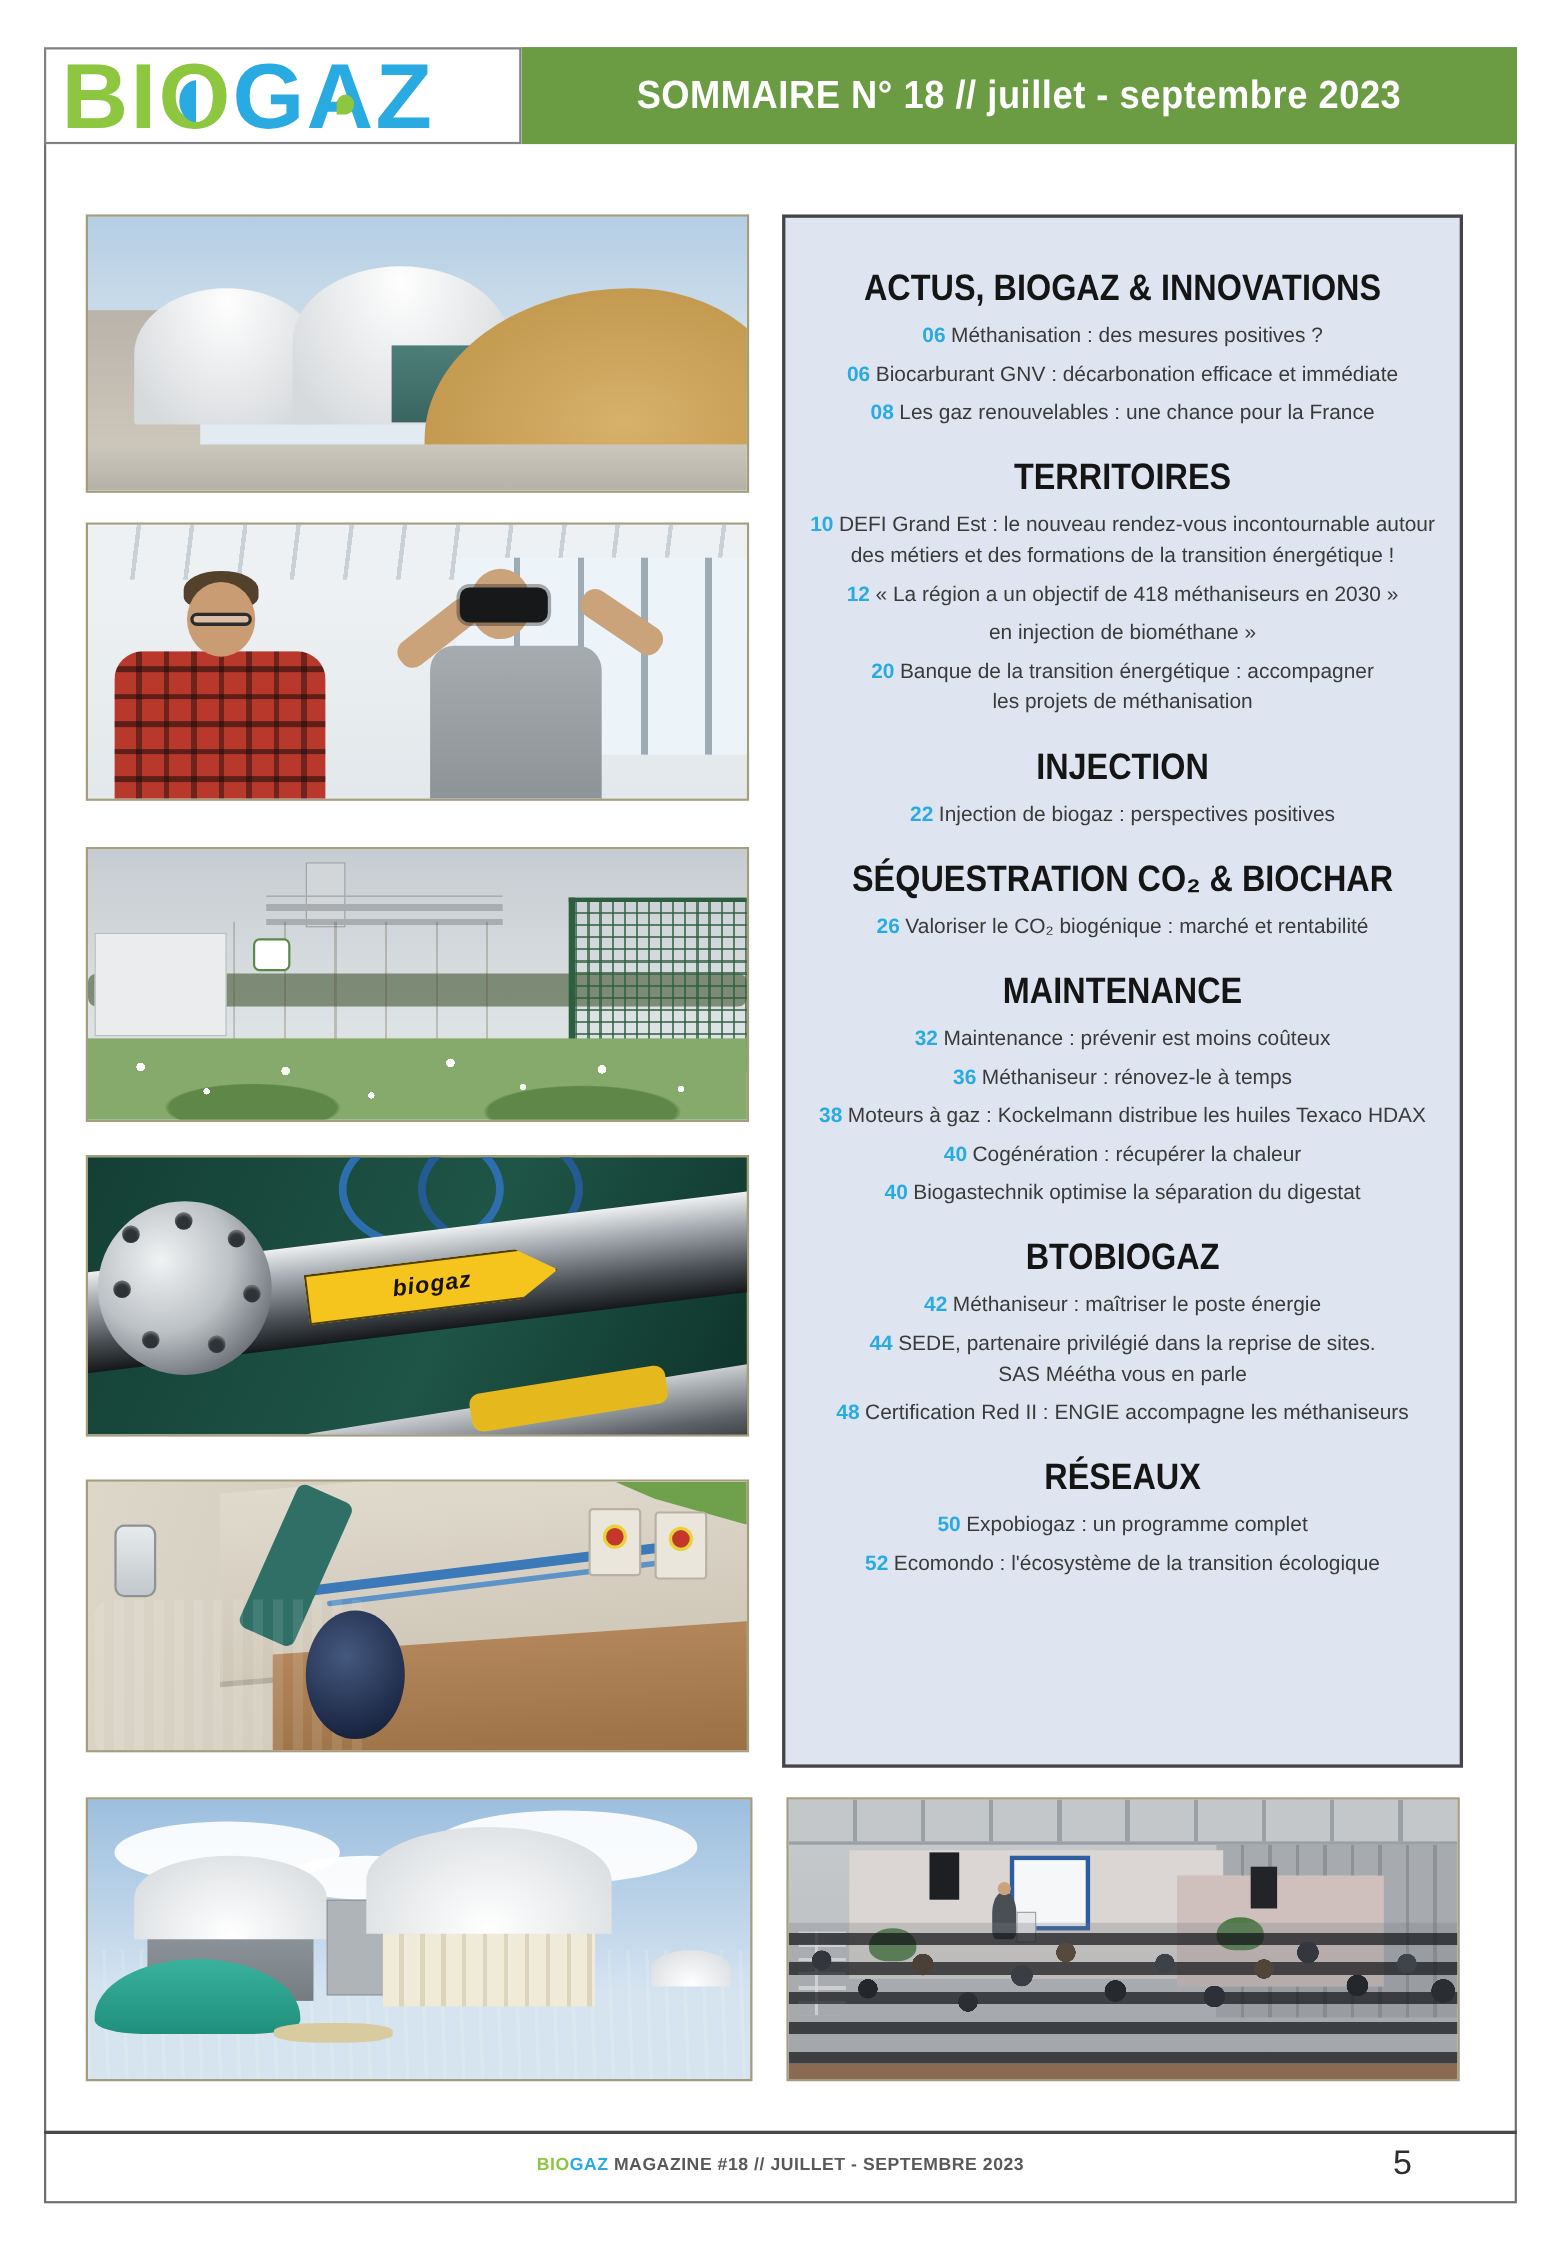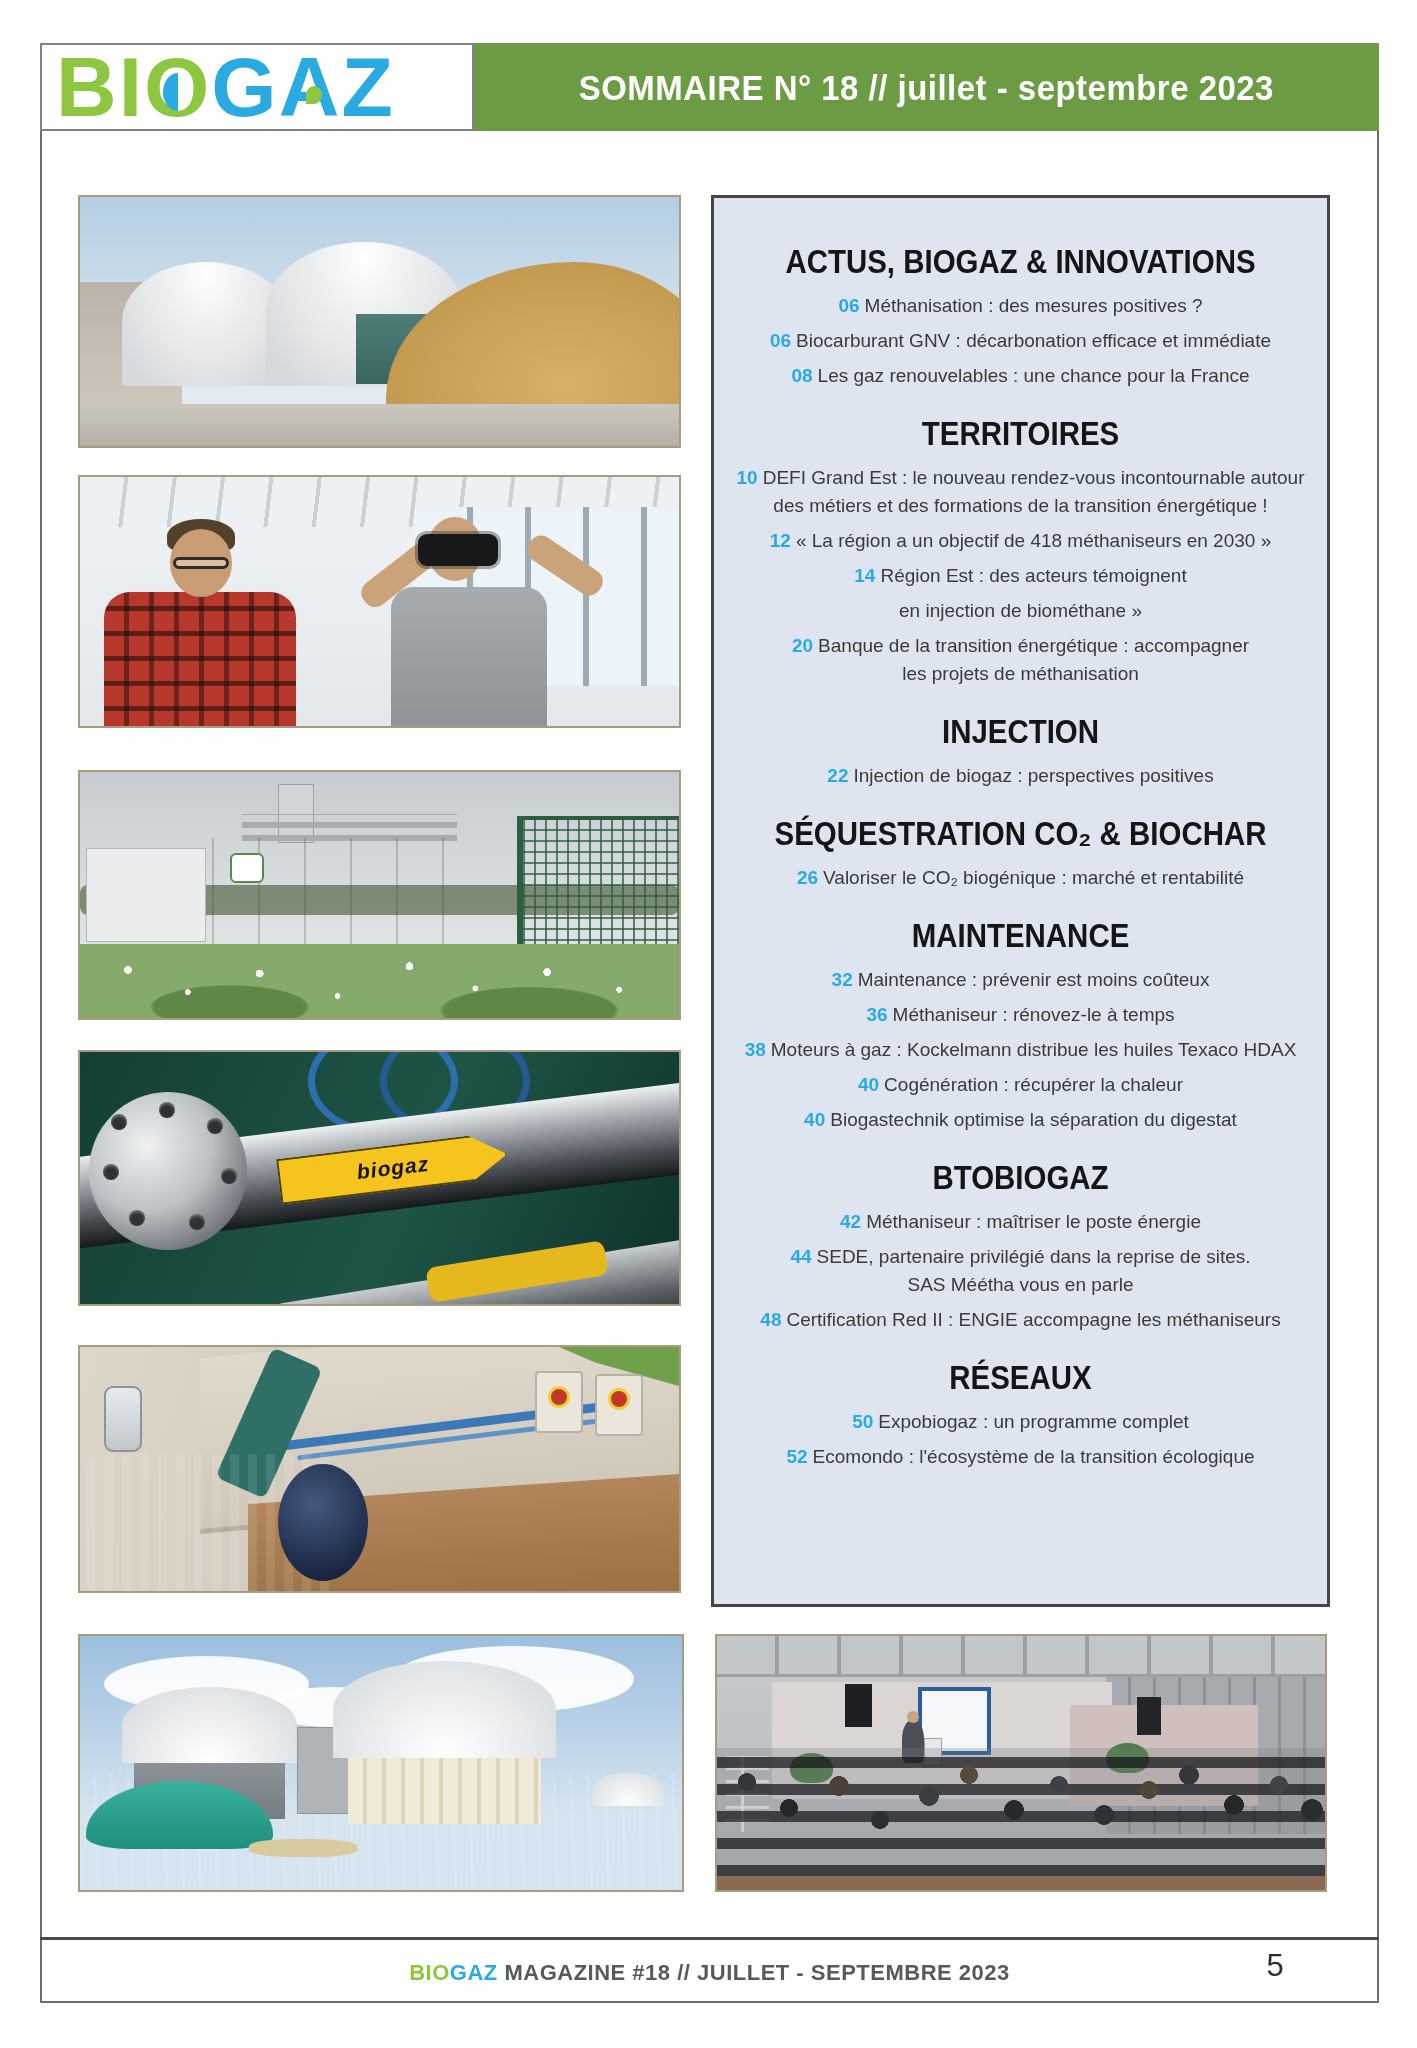--- a/index.html
+++ b/index.html
@@ -144,21 +144,21 @@
   .p7-speaker::before{content:'';position:absolute;left:50%;top:-9px;width:12px;height:12px;transform:translateX(-50%);border-radius:50%;background:#caa27b;}
   .p7-lectern{left:34%;top:40%;width:3%;height:11%;background:#e7e9eb;border:1px solid #9aa0a4;}
   .p7-plant{width:7%;height:12%;background:#4e7c46;border-radius:50% 50% 40% 40%;}
   .p7-plant1{left:12%;top:46%;}
   .p7-plant2{left:64%;top:42%;}
   .p7-crowd{left:0;right:0;bottom:14px;height:128px;background-image:radial-gradient(circle 9px at 30px 34px,#33363c 97%,transparent),radial-gradient(circle 9px at 72px 60px,#23262a 97%,transparent),radial-gradient(circle 10px at 122px 38px,#4a4038 97%,transparent),radial-gradient(circle 9px at 163px 72px,#2b2e33 97%,transparent),radial-gradient(circle 10px at 212px 48px,#3a3e44 97%,transparent),radial-gradient(circle 9px at 252px 27px,#57493c 97%,transparent),radial-gradient(circle 10px at 297px 62px,#26292e 97%,transparent),radial-gradient(circle 9px at 342px 37px,#3d4148 97%,transparent),radial-gradient(circle 10px at 387px 67px,#2d3036 97%,transparent),radial-gradient(circle 9px at 432px 42px,#514538 97%,transparent),radial-gradient(circle 10px at 472px 27px,#34383e 97%,transparent),radial-gradient(circle 10px at 517px 57px,#24272c 97%,transparent),radial-gradient(circle 9px at 562px 37px,#3f434a 97%,transparent),radial-gradient(circle 11px at 595px 62px,#2a2d32 97%,transparent),repeating-linear-gradient(0deg,rgba(26,28,32,.78) 0 11px,rgba(118,122,128,.28) 11px 27px);}
   .p7-floor{left:0;bottom:0;width:100%;height:14px;background:#8a6a52;}
 
   
   #footer-rule{left:40px;top:1937px;width:1339px;height:3px;background:#4a4a4a;}
-  #footer-text{left:40px;top:1960px;width:1339px;text-align:center;font-size:22px;font-weight:700;letter-spacing:.5px;color:var(--footer-gray);}
+  #footer-text{left:40px;top:1960px;width:1339px;text-align:center;font-size:16px;font-weight:700;letter-spacing:.5px;color:var(--footer-gray);}
   .f-bio{color:var(--accent-green);}
   .f-gaz{color:var(--accent-blue);}
   #page-number{left:1245px;top:1948px;width:60px;text-align:center;font-size:31px;color:#2d2d2d;}
 </style>
 </head>
 <body>
 
 <div class="abs" id="page-frame"></div>
 
 <div class="abs" id="logo-box">
@@ -254,23 +254,20 @@
       <div class="toc-section">
         <div class="toc-heading">TERRITOIRES</div>
         <div class="toc-item">
           <div class="toc-line"><span class="toc-num">10</span><span>DEFI Grand Est : le nouveau rendez-vous incontournable autour</span></div>
           <div class="toc-line"><span>des métiers et des formations de la transition énergétique !</span></div>
         </div>
         <div class="toc-item">
           <div class="toc-line"><span class="toc-num">12</span><span>« La région a un objectif de 418 méthaniseurs en 2030 »</span></div>
         </div>
         <div class="toc-item">
-          <div class="toc-line"><span class="toc-num">14</span><span>Région Est : des acteurs témoignent</span></div>
-        </div>
-        <div class="toc-item">
           <div class="toc-line"><span>en injection de biométhane »</span></div>
         </div>
         <div class="toc-item">
           <div class="toc-line"><span class="toc-num">20</span><span>Banque de la transition énergétique : accompagner</span></div>
           <div class="toc-line"><span>les projets de méthanisation</span></div>
         </div>
       </div>
       <div class="toc-section">
         <div class="toc-heading">INJECTION</div>
         <div class="toc-item">

